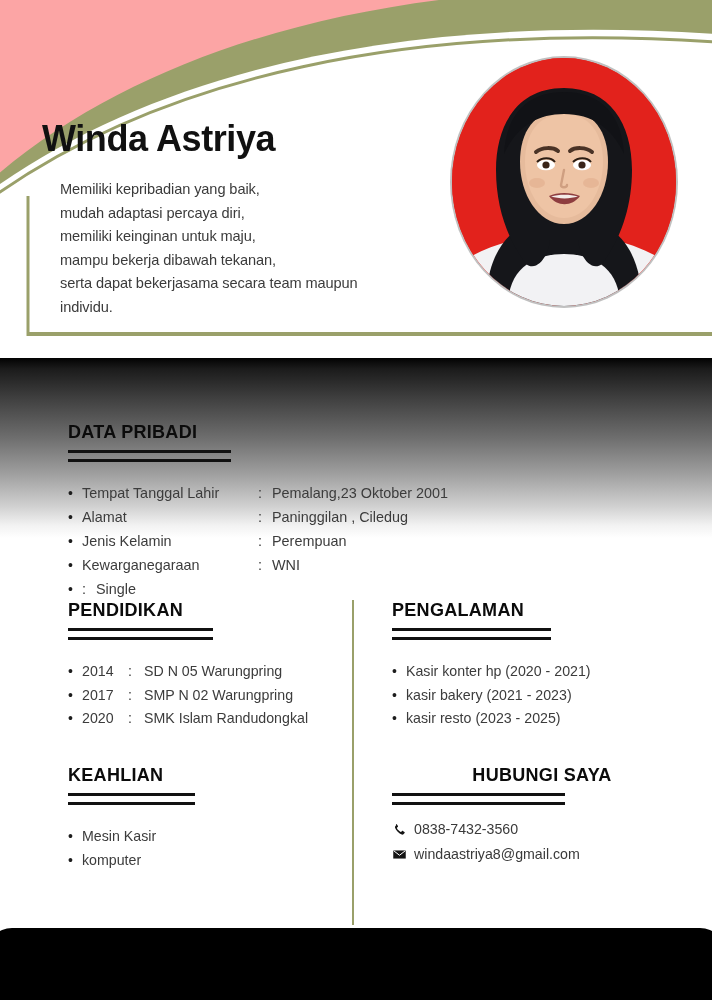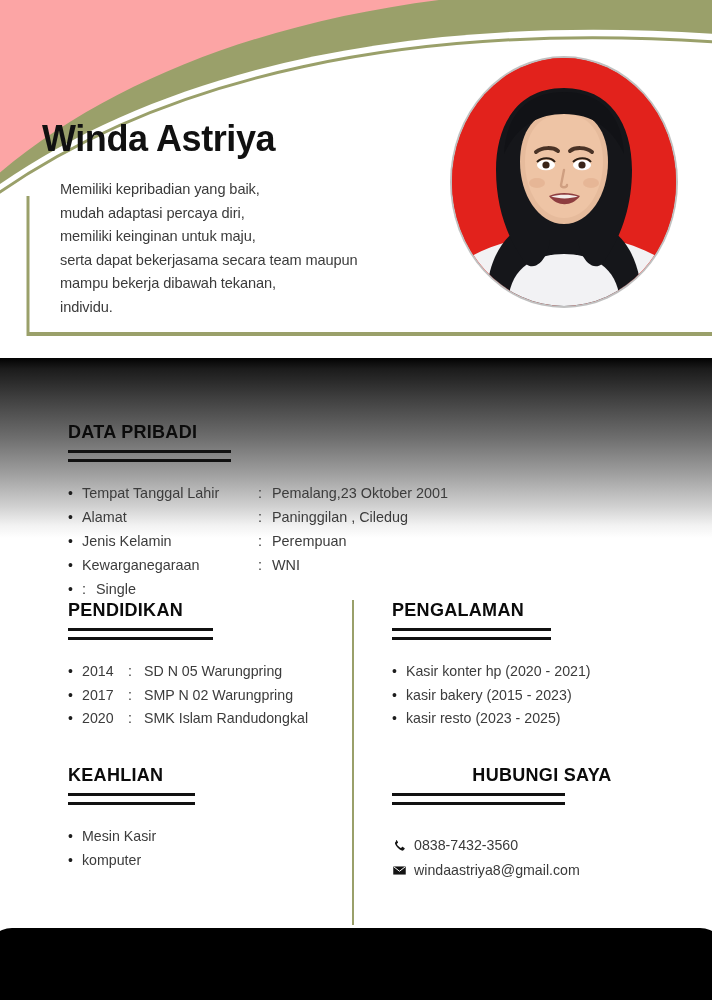--- a/index.html
+++ b/index.html
@@ -137,21 +137,21 @@
     align-items:baseline;
     font-size:14.2px;
     line-height:23.5px;
     color:#3c3c3c;
   }
   .li-row .bullet{line-height:23.5px;}
   .yr{flex:0 0 46px;}
   .sep{flex:0 0 16px;}
   .li-txt{flex:1 1 auto;white-space:nowrap;}
 
-  .contact-list{margin:28px 0 0 0;padding:0;list-style:none;}
+  .contact-list{margin:12px 0 0 0;padding:0;list-style:none;}
   .c-row{
     display:flex;
     align-items:center;
     font-size:14.2px;
     line-height:25px;
     color:#3a3a3a;
   }
   .c-ico{
     width:22px;flex:0 0 22px;
     display:inline-flex;align-items:center;
@@ -192,22 +192,22 @@
       <path d="M 28 196 L 28 336" stroke="#9aa06a" stroke-width="3" fill="none"></path>
       <path d="M 28 334 L 742 334" stroke="#9aa06a" stroke-width="4" fill="none"></path>
     </svg>
 
     <div class="name">Winda Astriya</div>
 
     <div class="profile-text">
       <span class="pl">Memiliki kepribadian yang baik,</span>
       <span class="pl">mudah adaptasi percaya diri,</span>
       <span class="pl">memiliki keinginan untuk maju,</span>
+      <span class="pl">mampu bekerja dibawah tekanan,</span>
       <span class="pl">serta dapat bekerjasama secara team maupun</span>
-      <span class="pl">mampu bekerja dibawah tekanan,</span>
       <span class="pl">individu.</span>
     </div>
 
     <div class="photo-wrap">
       <svg class="photo-svg" viewBox="0 0 224 248">
         <rect x="0" y="0" width="224" height="248" fill="#e2221c"></rect>
 
         <path d="M 6 206 C 40 184 78 176 112 176 C 146 176 184 184 218 206 L 218 248 L 6 248 Z" fill="#f2f2f4"></path>
 
         <path d="M 34 248 C 34 192 60 158 112 158 C 164 158 190 192 190 248 Z" fill="#15161a"></path>
@@ -314,21 +314,21 @@
     <div class="block" id="blk-peng">
       <div class="sec-title">PENGALAMAN</div>
       <div class="dbl-rule"></div>
       <ul class="simple-list">
         <li class="li-row">
           <span class="bullet"></span>
           <span class="li-txt">Kasir konter hp (2020 - 2021)</span>
         </li>
         <li class="li-row">
           <span class="bullet"></span>
-          <span class="li-txt">kasir bakery (2015 - 2023)</span>
+          <span class="li-txt">kasir bakery (2021 - 2023)</span>
         </li>
         <li class="li-row">
           <span class="bullet"></span>
           <span class="li-txt">kasir resto (2023 - 2025)</span>
         </li>
       </ul>
     </div>
 
     <div class="block" id="blk-keah">
       <div class="sec-title">KEAHLIAN</div>

